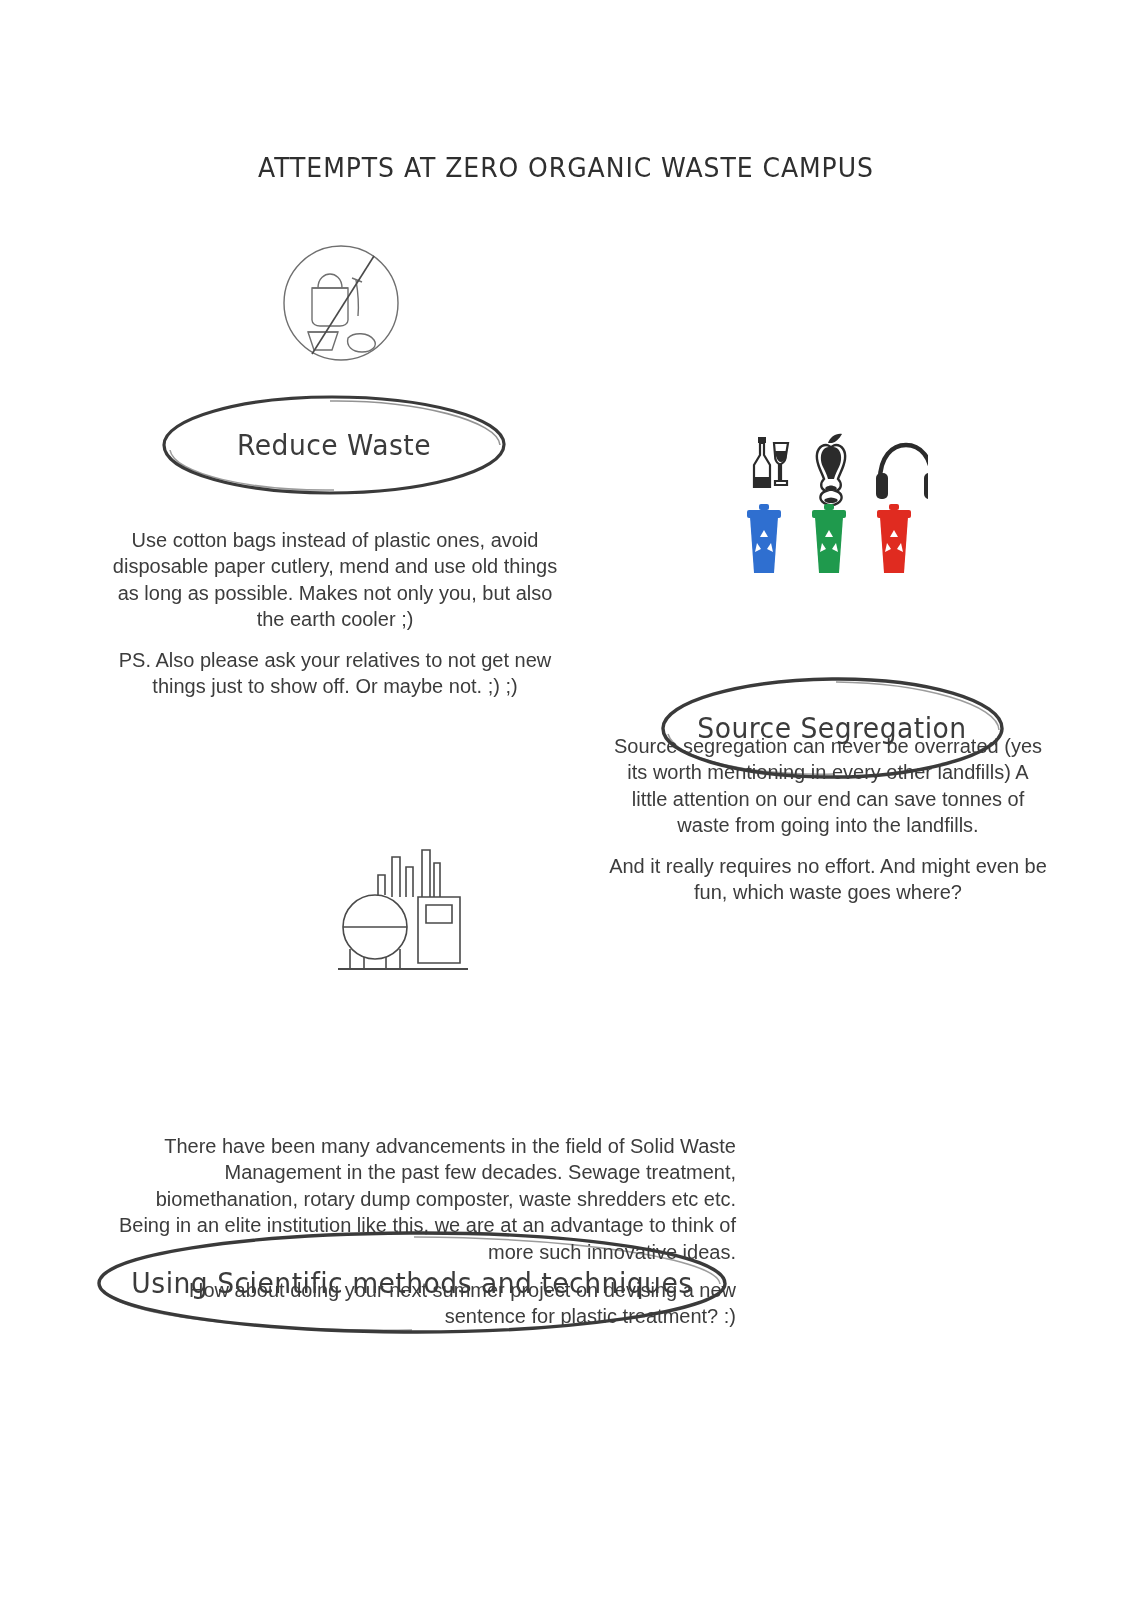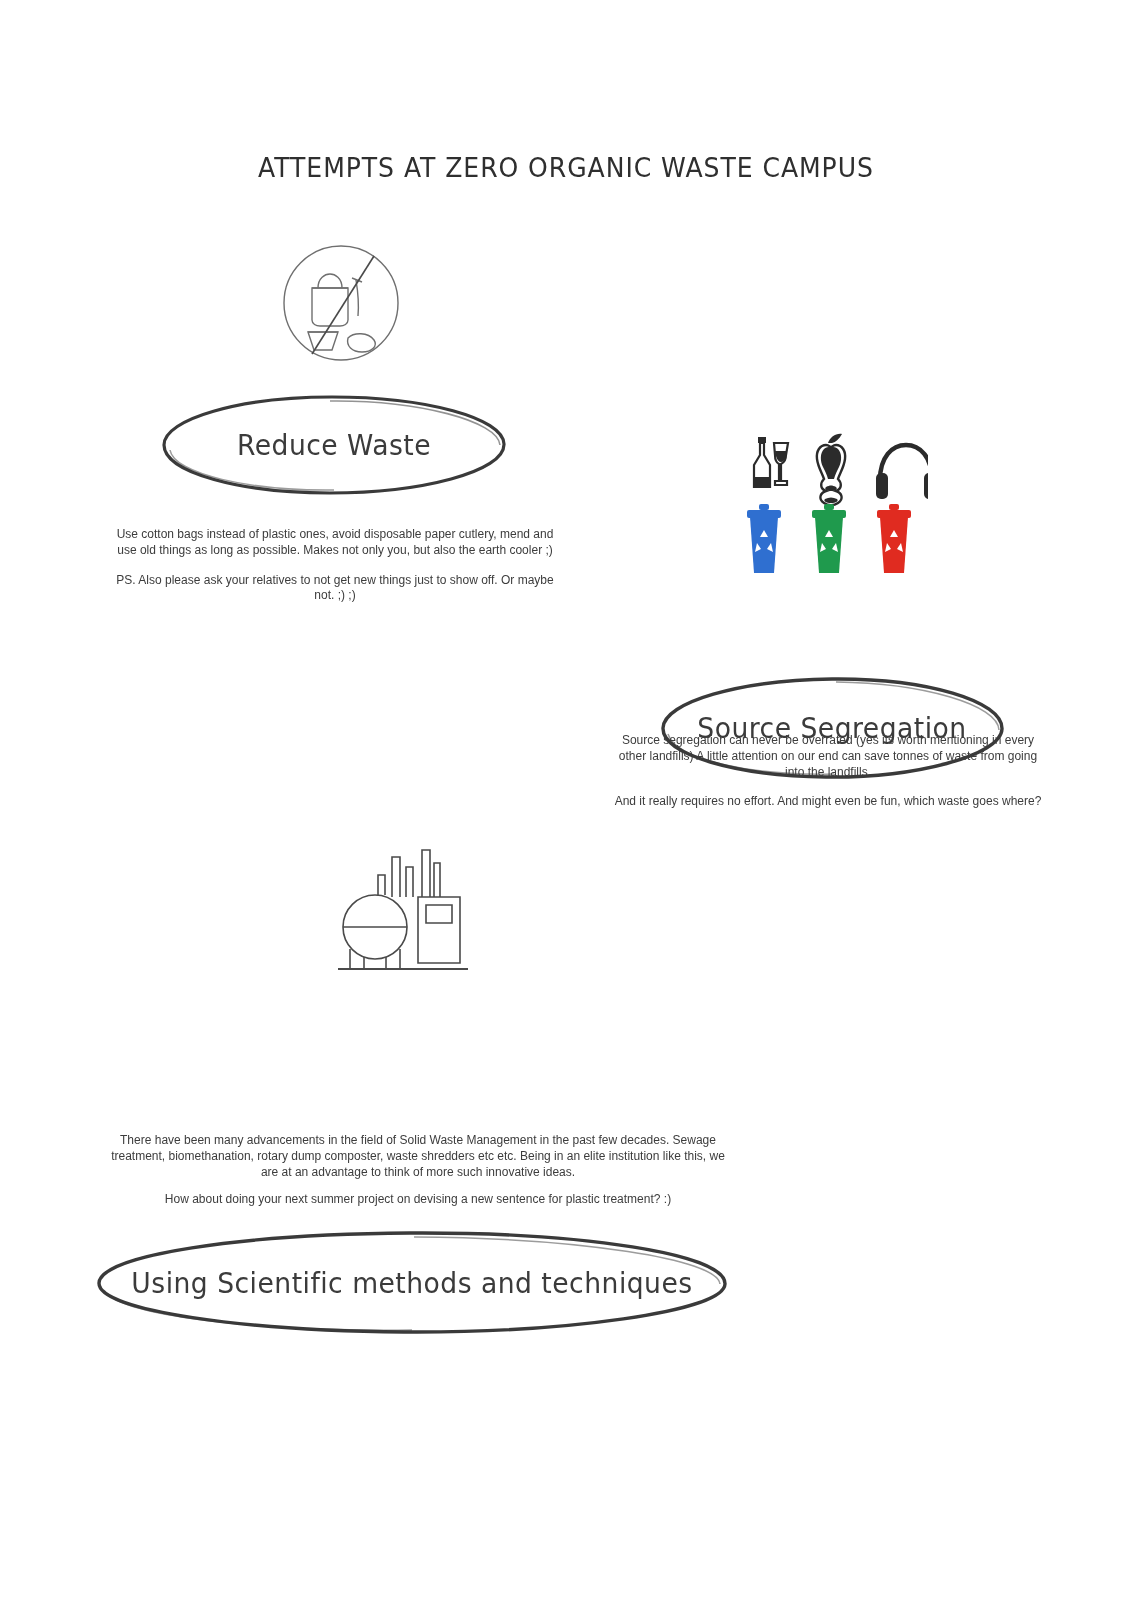--- a/index.html
+++ b/index.html
@@ -56,21 +56,21 @@
     color: #3b3b3b;
     letter-spacing: 0.5px;
     transform: scaleX(0.95);
     white-space: nowrap;
   }
 
   .body-text {
     position: absolute;
     text-align: center;
     font-family: "Liberation Sans", sans-serif;
-    font-size: 12px;
+    font-size: 20px;
     line-height: 1.32;
     color: #3c3c3c;
   }
   .body-text p { margin: 0 0 14px 0; }
   .body-text p:last-child { margin-bottom: 0; margin-top: 12px; }
 
   
   .icon-reduce {
     position: absolute;
     left: 278px;
@@ -238,16 +238,16 @@
 
 <div class="section ellipse-wrap" style="left:92px; top:1014px; width:640px; height:110px;">
   <svg viewBox="0 0 640 110" width="640" height="110">
     <path d="M318 5 C490 4 634 26 633 56 C632 84 470 105 312 104 C156 103 6 83 7 55 C8 27 150 6 318 5 Z" fill="none" stroke="#3a3a3a" stroke-width="3.4" stroke-linecap="round"></path>
     <path d="M322 9 C486 10 626 31 628 56" fill="none" stroke="#3a3a3a" stroke-width="1.6" opacity="0.5"></path>
     <path d="M12 62 C26 88 168 104 320 102" fill="none" stroke="#3a3a3a" stroke-width="1.5" opacity="0.5"></path>
   </svg>
   <div class="ellipse-label">Using Scientific methods and techniques</div>
 </div>
 
-<div class="body-text" style="left:108px; top:1133px; width:620px;">
+<div class="body-text" style="left:116px; top:1133px; width:620px;text-align:right;">
   <p style="margin-bottom:4px;">There have been many advancements in the field of Solid Waste Management in the past few decades. Sewage treatment, biomethanation, rotary dump composter, waste shredders etc etc. Being in an elite institution like this, we are at an advantage to think of more such innovative ideas.</p>
   <p>How about doing your next summer project on devising a new sentence for plastic treatment? :)</p>
 </div>
 
 </body></html>

